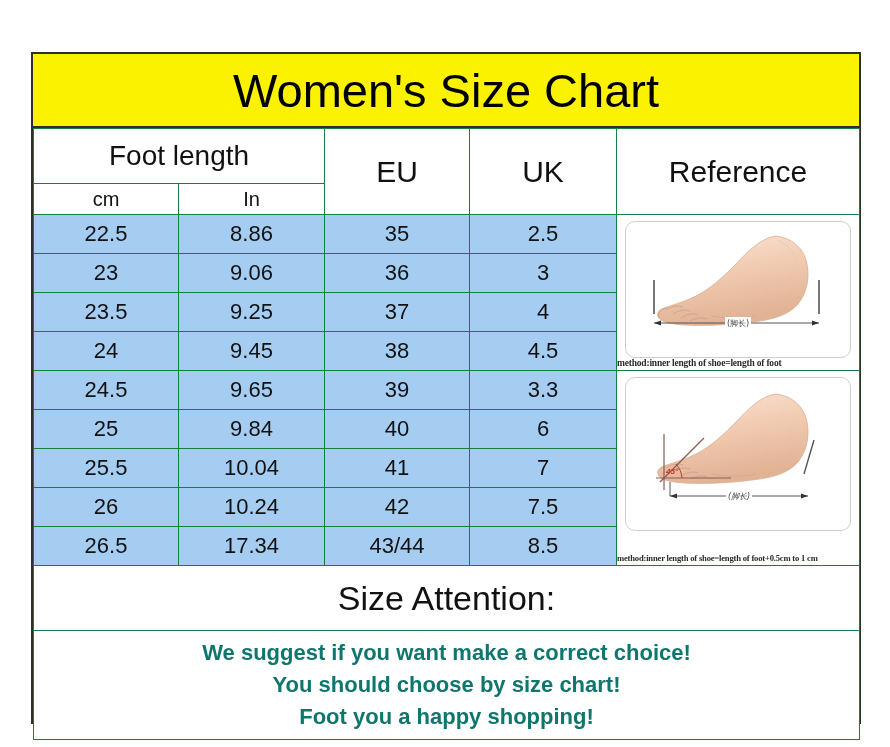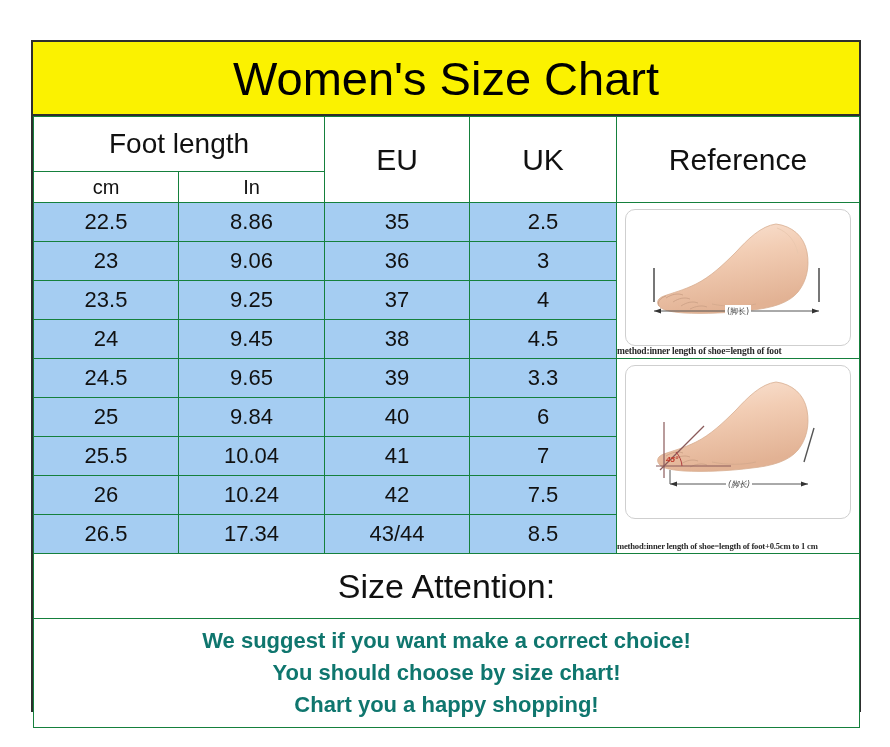--- a/index.html
+++ b/index.html
@@ -11,21 +11,21 @@
     overflow: hidden;
   }
   body {
     font-family: "Liberation Sans", sans-serif;
     -webkit-font-smoothing: antialiased;
   }
 
   #chart-wrap {
     position: absolute;
     left: 31px;
-    top: 40px;
+    top: 52px;
     width: 830px;
     height: 672px;
     box-sizing: border-box;
     border: 2px solid #2e2e2e;
     background: #ffffff;
   }
 
   
   .title-bar {
     height: 74px;
@@ -305,19 +305,19 @@
       </tr>
 
       <tr class="attention-row">
         <td colspan="5">Size Attention:</td>
       </tr>
 
       <tr class="note-row">
         <td colspan="5">
           <div class="note-line">We suggest if you want make a correct choice!</div>
           <div class="note-line">You should choose by size chart!</div>
-          <div class="note-line">Chart you a happy shopping!</div>
+          <div class="note-line">Foot you a happy shopping!</div>
         </td>
       </tr>
 
     </tbody>
   </table>
 </div>
 
 </body></html>

